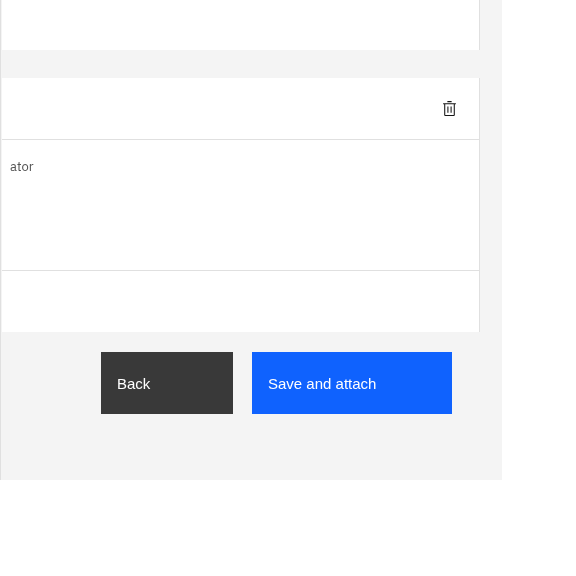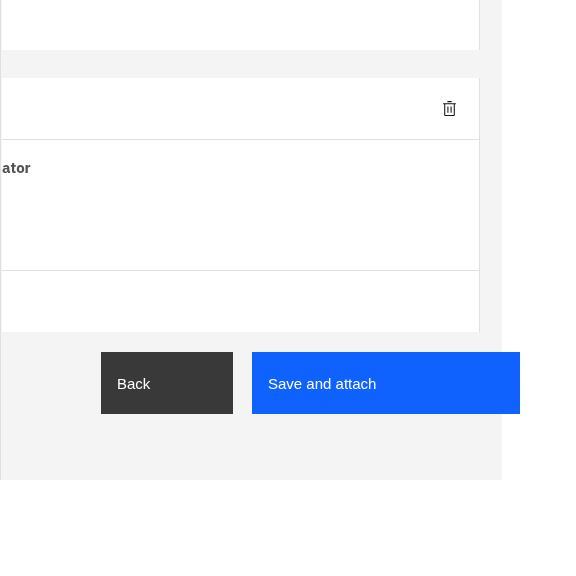--- a/index.html
+++ b/index.html
@@ -54,26 +54,25 @@
     .trash-btn {
       width: 20px;
       height: 20px;
       display: flex;
       align-items: center;
       justify-content: center;
       cursor: pointer;
       color: #161616;
     }
     .field-label {
-      font-size: 15px;
+      font-size: 13px;
       color: #525252;
       position: absolute;
-      left: 0;
+      left: 8px;
       top: 80px;
-      font-weight: bold;
     }
     .select {
       position: absolute;
       left: 0;
       top: 100px;
       width: 240px;
       height: 48px;
       background: #f4f4f4;
       border: none;
       border-bottom: 1px solid #8d8d8d;
@@ -117,21 +116,21 @@
       border: none;
     }
     .btn-back {
       background: #393939;
       color: #fff;
       width: 132px;
     }
     .btn-save {
       background: #0f62fe;
       color: #fff;
-      width: 268px;
+      width: 200px;
       margin-left: 18px;
     }
   </style>
 </head>
 <body>
 
 <div class="outer">
   <div class="gray-area">
 
     <div class="panel-top"></div>

